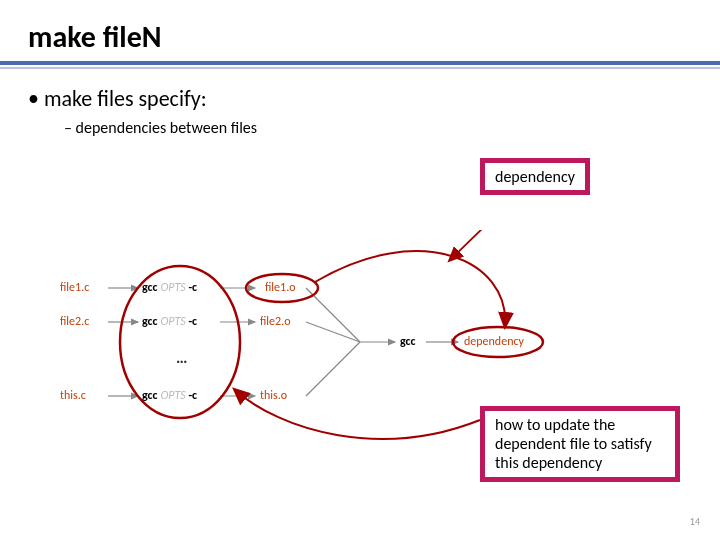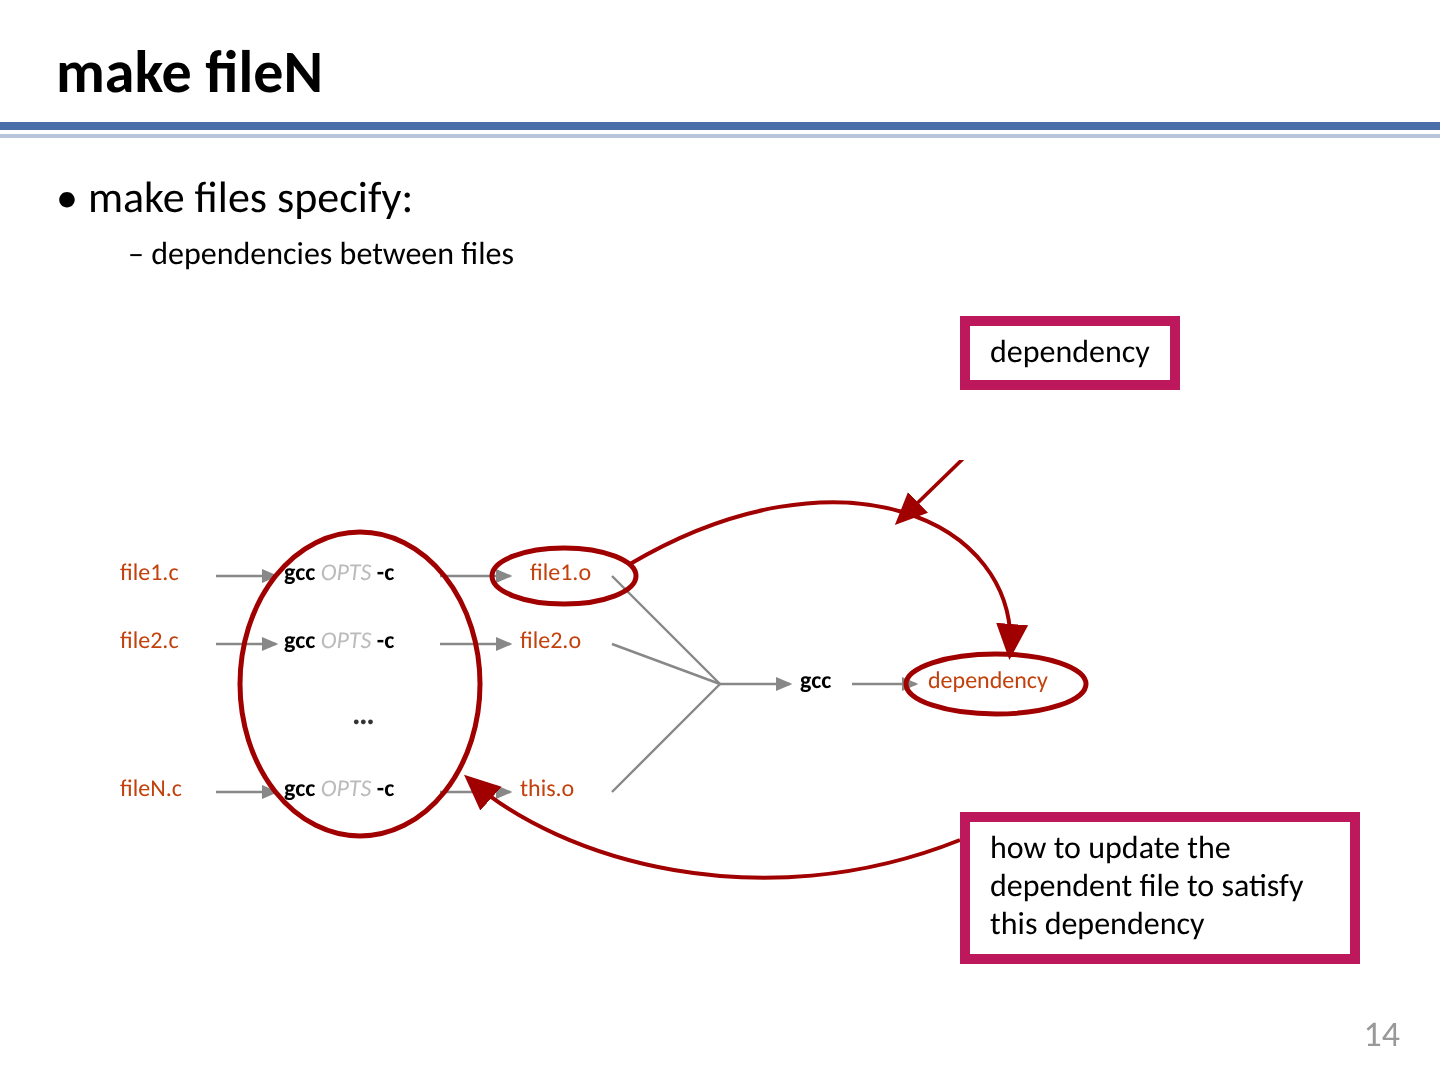--- a/index.html
+++ b/index.html
@@ -13,21 +13,21 @@
   .bullet1::before { content: "• "; }
   .bullet2 { font-size: 16px; margin-left: 36px; }
   .bullet2::before { content: "– "; }
   .diagram { position: absolute; left: 60px; top: 230px; width: 600px; height: 260px; }
   .node-text { position: absolute; font-size: 12px; color: #c2410c; font-family: Calibri, sans-serif; }
   .node-cmd { position: absolute; font-size: 12px; color: #666; text-align: center; }
   .node-cmd b { color: #000; font-weight: bold; }
   .node-cmd i { color: #bbb; font-style: italic; }
   .dots { position: absolute; font-size: 16px; color: #333; font-weight: bold; }
   .label-box { position: absolute; border: 5px solid #be185d; background: #fff; padding: 4px 10px; font-size: 16px; }
-  .pagenum { position: absolute; right: 20px; bottom: 12px; font-size: 18px; color: #999; }
+  .pagenum { position: absolute; right: 20px; bottom: 12px; font-size: 10px; color: #999; }
   svg.overlay { position: absolute; left: 0; top: 0; pointer-events: none; }
 </style>
 </head>
 <body>
 
 <div class="title">make fileN</div>
 <div class="rule">
   <div class="line1"></div>
     <div class="line2"></div>
 </div>
@@ -79,21 +79,21 @@
   <div class="node-text" style="left:0;top:50px">file1.c</div>
   <div class="node-cmd" style="left:82px;top:50px"><b>gcc</b> <i>OPTS</i> <b>-c</b></div>
   <div class="node-text" style="left:205px;top:50px">file1.o</div>
 
   <div class="node-text" style="left:0;top:84px">file2.c</div>
   <div class="node-cmd" style="left:82px;top:84px"><b>gcc</b> <i>OPTS</i> <b>-c</b></div>
   <div class="node-text" style="left:200px;top:84px">file2.o</div>
 
   <div class="dots" style="left:116px;top:118px">…</div>
 
-  <div class="node-text" style="left:0;top:158px">fileN.c</div>
+  <div class="node-text" style="left:0;top:158px">this.c</div>
   <div class="node-cmd" style="left:82px;top:158px"><b>gcc</b> <i>OPTS</i> <b>-c</b></div>
   <div class="node-text" style="left:200px;top:158px">this.o</div>
 
   <div class="node-cmd" style="left:340px;top:104px"><b>gcc</b></div>
   <div class="node-text" style="left:404px;top:104px">dependency</div>
 </div>
 
 <div class="label-box" style="left:480px; top:158px">dependency</div>
 <div class="label-box" style="left:480px; top:406px; width:200px; line-height:1.2">how to update the dependent  file to satisfy this dependency</div>
 

